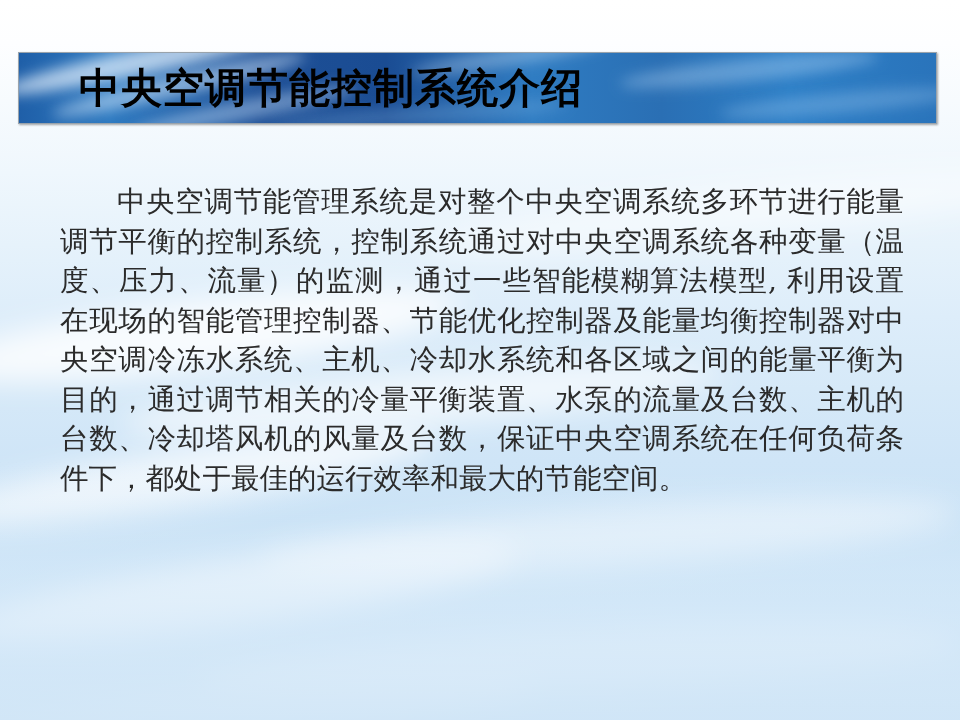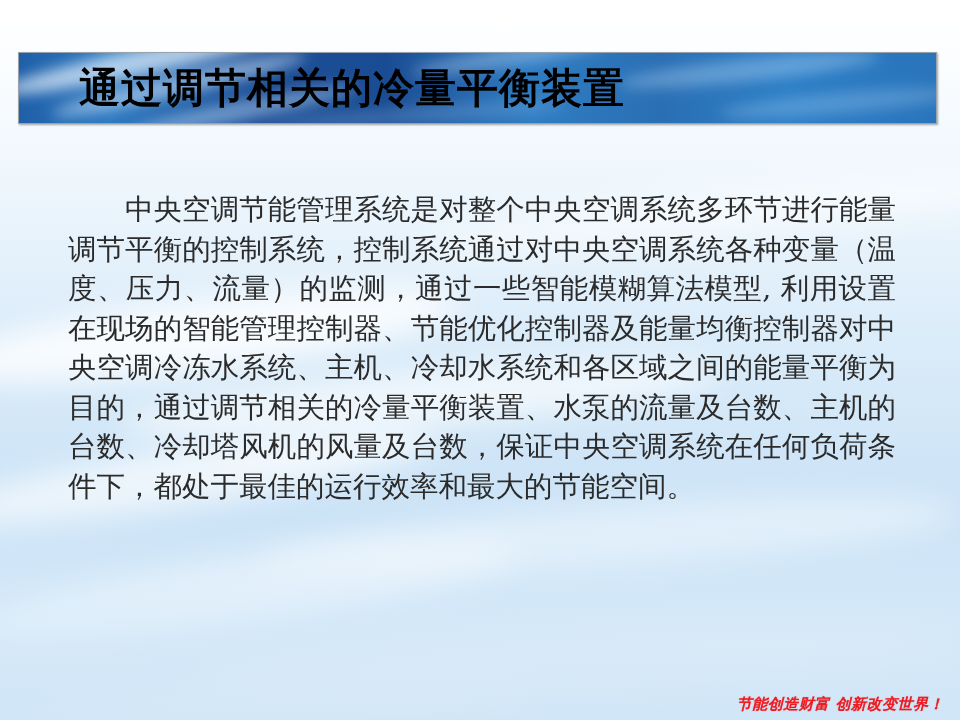--- a/index.html
+++ b/index.html
@@ -143,21 +143,21 @@
     top: 182px;
     width: 844px;
     color: #2b2b2b;
     font-family: "DejaVu Serif", "Liberation Serif", serif;
     font-size: 28.5px;
     line-height: 39.5px;
     text-align: justify;
     text-justify: inter-character;
   }
   #body-text p {
-    margin: 8px;
+    margin: 0;
     text-indent: 2em;
   }
 
   
   #footer-slogan {
     position: absolute;
     right: 16px;
     bottom: 6px;
     margin: 0;
     color: #ee1c22;
@@ -189,22 +189,21 @@
   <div id="title-banner">
     <div class="banner-clouds">
       <span class="bc bc1"></span>
       <span class="bc bc2"></span>
       <span class="bc bc3"></span>
       <span class="bc bc4"></span>
       <span class="bc bc5"></span>
       <span class="bc bc6"></span>
       <span class="bc bc7"></span>
     </div>
-    <h1 id="title-text">通过调节相关的冷量平衡装置</h1>
+    <h1 id="title-text">中央空调节能控制系统介绍</h1>
   </div>
 
   <div id="body-text">
     <p>中央空调节能管理系统是对整个中央空调系统多环节进行能量调节平衡的控制系统，控制系统通过对中央空调系统各种变量（温度、压力、流量）的监测，通过一些智能模糊算法模型, 利用设置在现场的智能管理控制器、节能优化控制器及能量均衡控制器对中央空调冷冻水系统、主机、冷却水系统和各区域之间的能量平衡为目的，通过调节相关的冷量平衡装置、水泵的流量及台数、主机的台数、冷却塔风机的风量及台数，保证中央空调系统在任何负荷条件下，都处于最佳的运行效率和最大的节能空间。</p>
   </div>
 
-  <div id="footer-slogan">节能创造财富 创新改变世界！</div>
 
 </div>
 
 </body></html>

